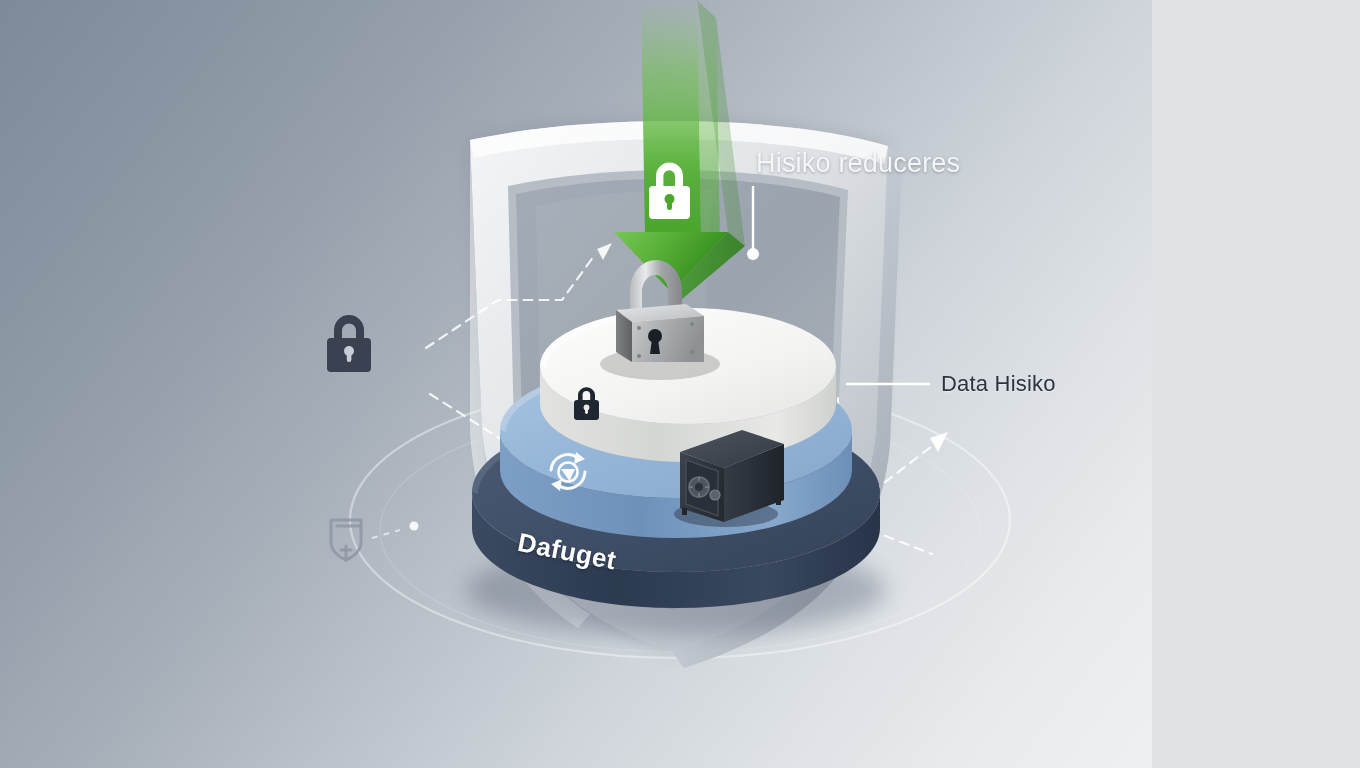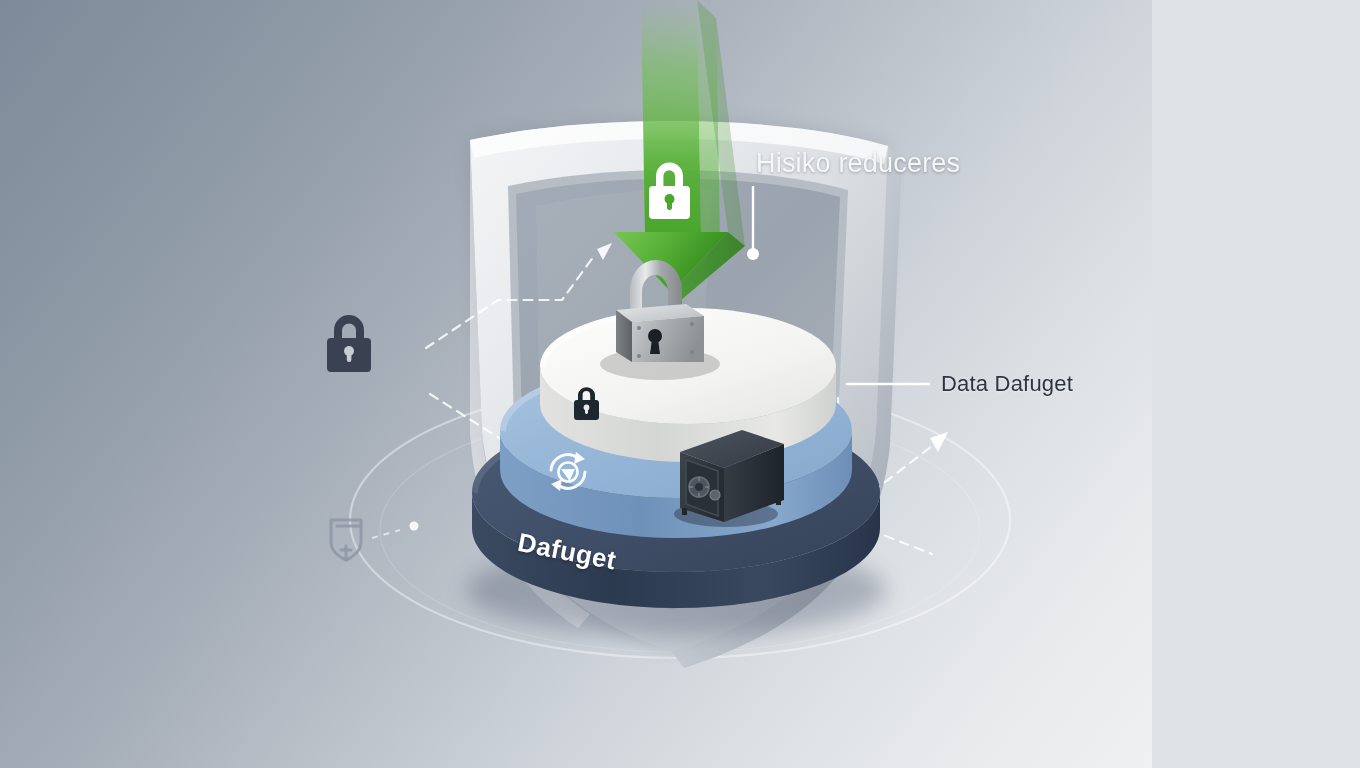--- a/index.html
+++ b/index.html
@@ -356,17 +356,17 @@
   </svg>
 
   <svg class="layer" viewBox="0 0 1360 768">
     <line x1="753" y1="186" x2="753" y2="250" stroke="#ffffff" stroke-width="2.4"></line>
     <circle cx="753" cy="254" r="6" fill="#ffffff"></circle>
     <line x1="846" y1="384" x2="930" y2="384" stroke="#ffffff" stroke-width="2.6"></line>
   </svg>
 
   <div class="callout-text" id="label-risk">Hisiko reduceres</div>
 
-  <div class="callout-text" id="label-data">Data Dafuget</div>
+  <div class="callout-text" id="label-data">Data Hisiko</div>
 
   <div id="label-dafuget">Dafuget</div>
 
 </div>
 
 </body></html>

